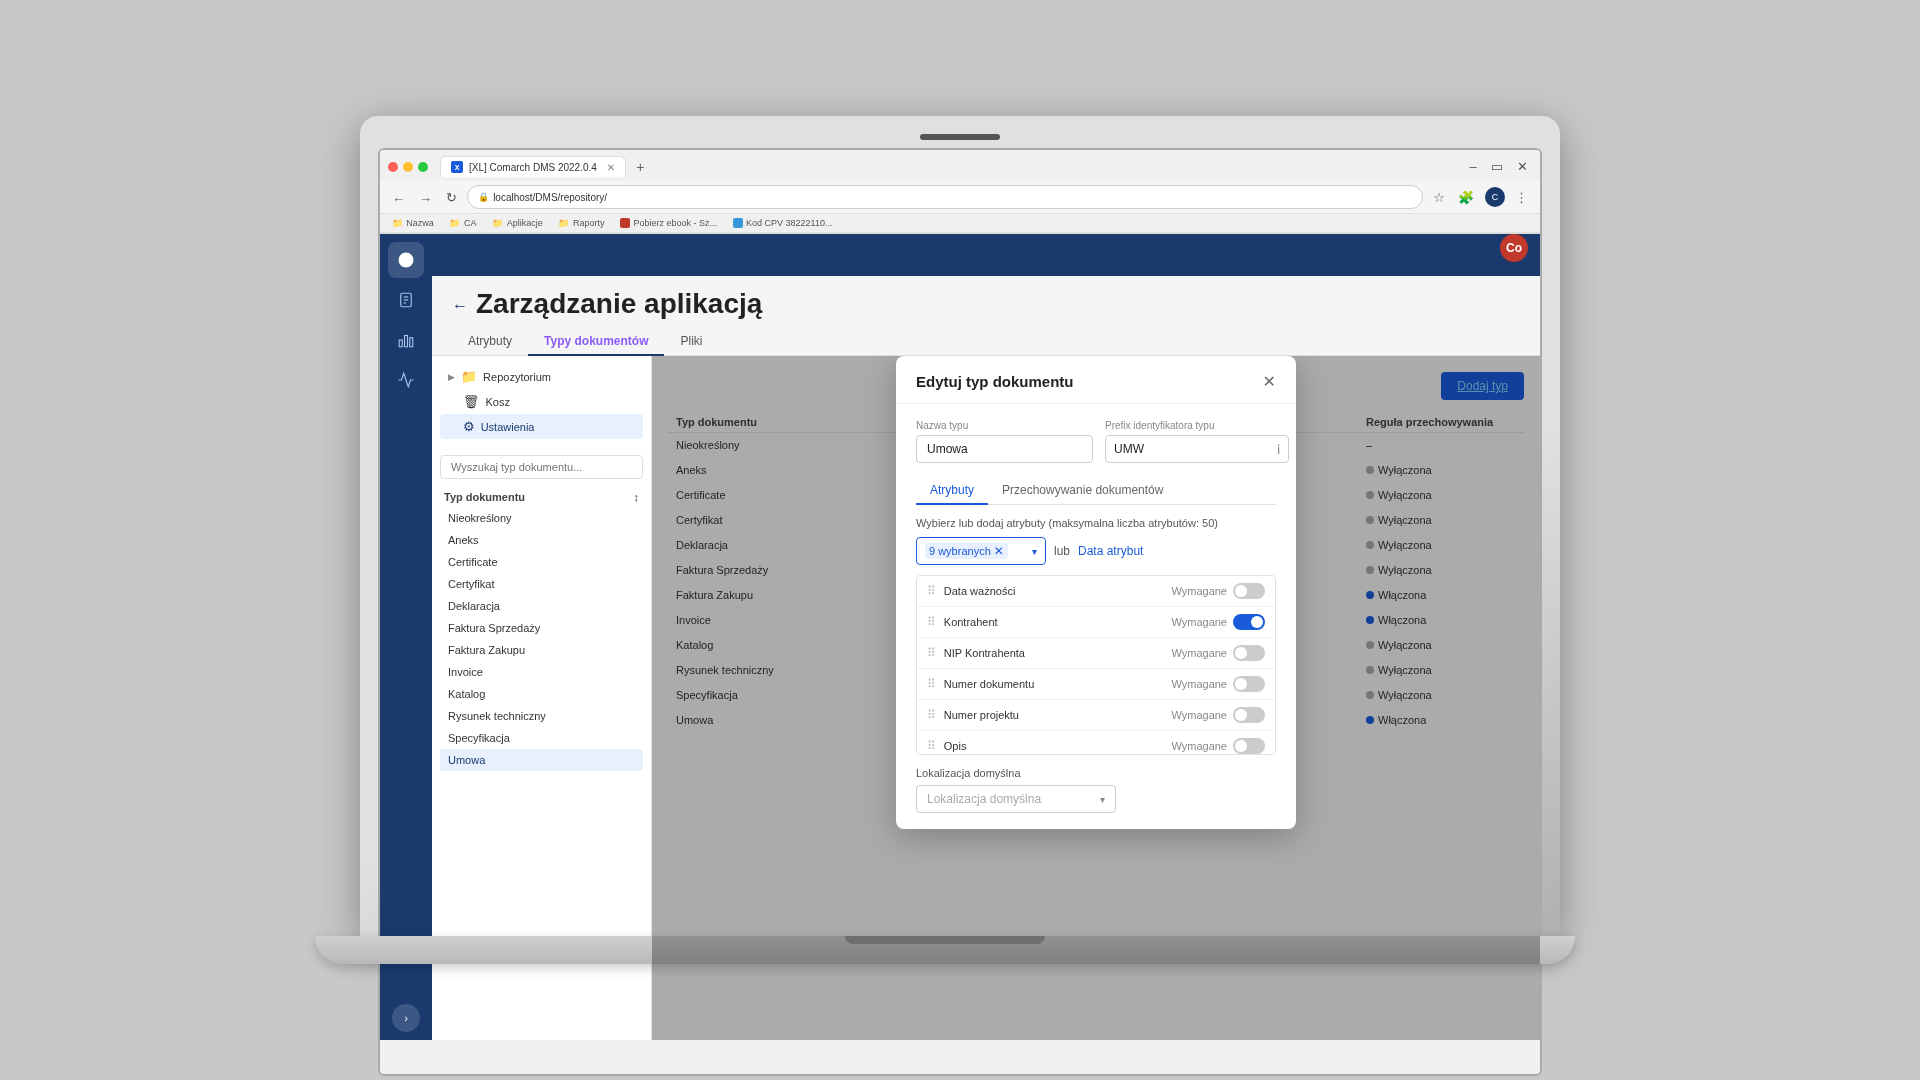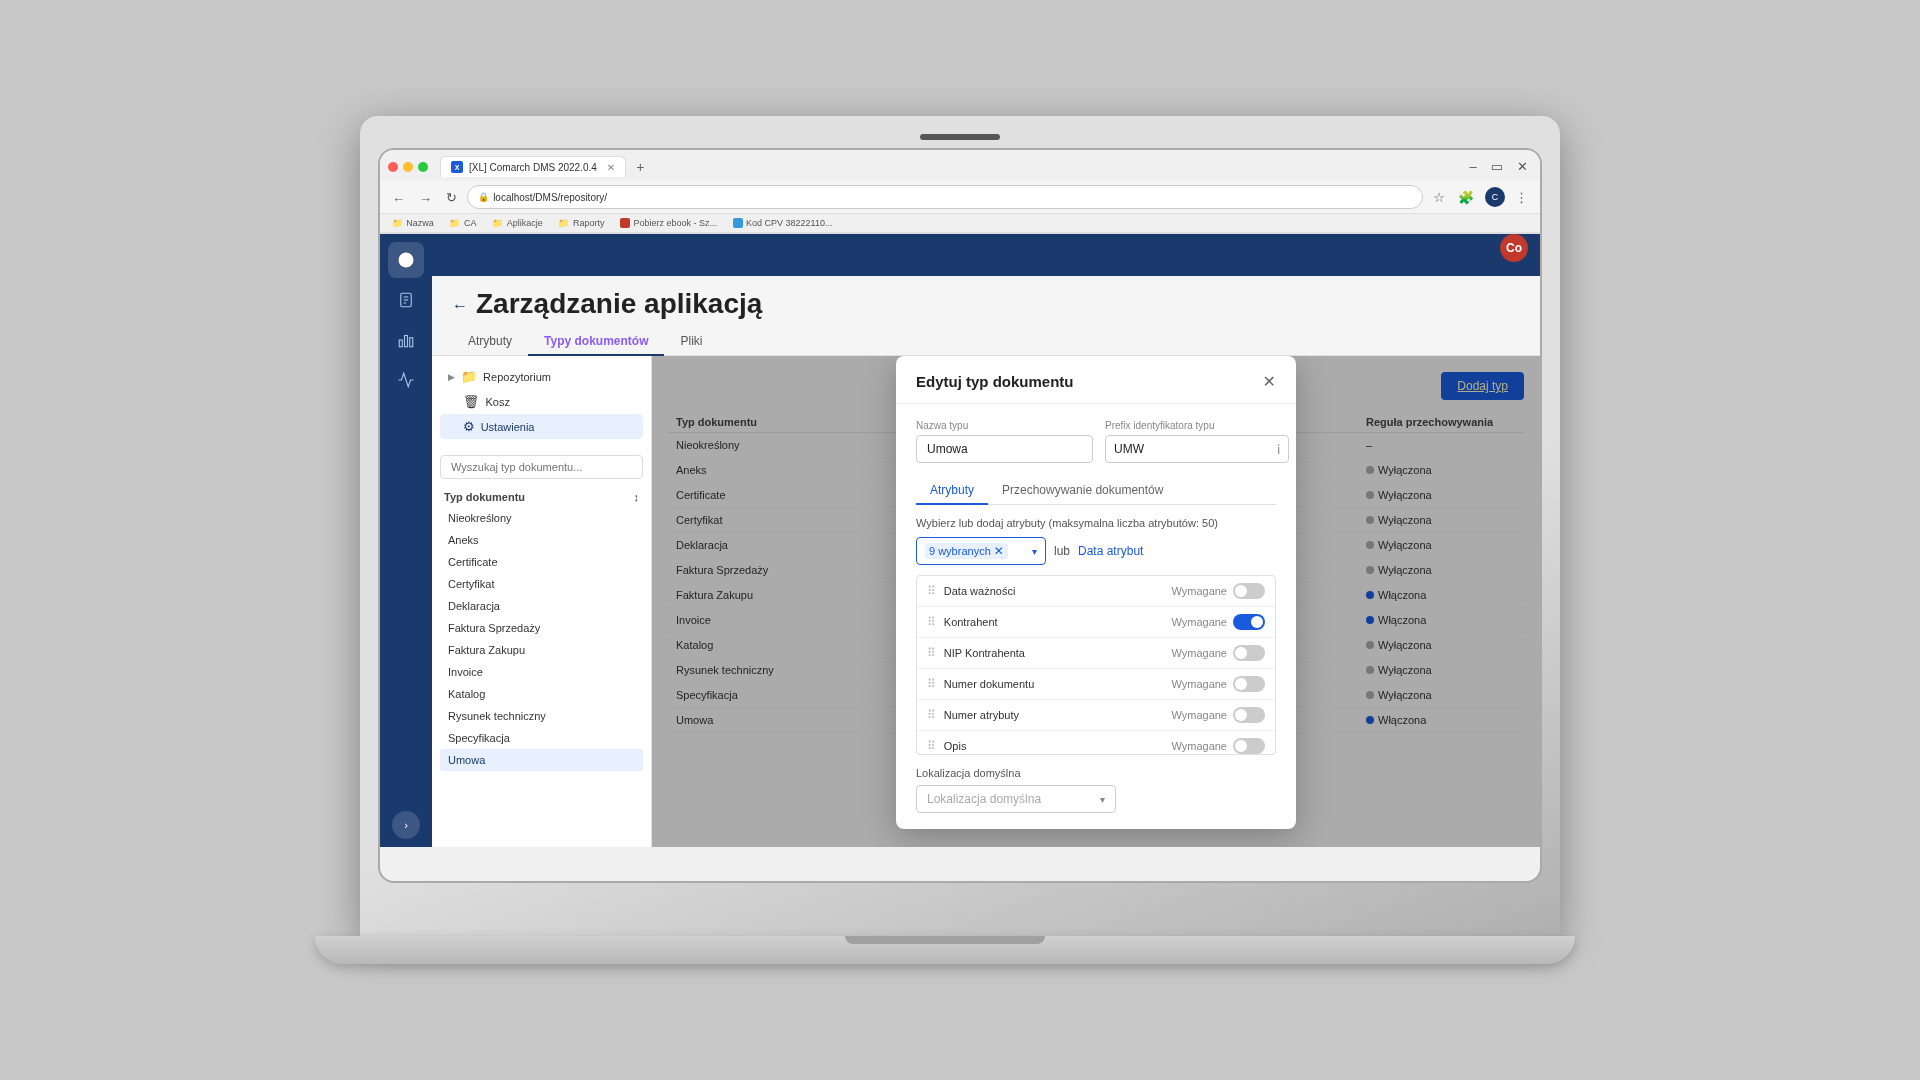--- a/index.html
+++ b/index.html
@@ -18,23 +18,23 @@
       width: 1200px;
       height: 820px;
       background: linear-gradient(160deg, #e0e0e0 60%, #b0b0b0 100%);
       border-radius: 18px 18px 0 0;
       padding: 18px 18px 0 18px;
       box-shadow: 0 10px 40px rgba(0,0,0,0.35);
       position: relative;
     }
     .laptop-screen {
       width: 100%;
-      height: 735px;
+      height: 928px;
       background: #f0f0f0;
-      border-radius: 16px;
+      border-radius: 6px;
       overflow: hidden;
       border: 2px solid #aaa;
       position: relative;
     }
     .laptop-base {
       width: 1260px;
       height: 28px;
       background: linear-gradient(180deg, #d0d0d0, #b8b8b8);
       border-radius: 0 0 30px 30px;
       margin-left: -30px;
@@ -357,21 +357,21 @@
       padding: 16px;
       position: relative;
     }
     .panel-header {
       display: flex;
       justify-content: flex-end;
       margin-bottom: 12px;
     }
     .add-btn {
       background: #1a5bdb;
-      color: #fef9c3;
+      color: #7dd3fc;
       border: none;
       border-radius: 4px;
       padding: 7px 16px;
       font-size: 12px;
       cursor: pointer;
       font-weight: 500;
       text-decoration: underline;
     }
 
     .right-table-header {
@@ -1023,21 +1023,21 @@
                         <div class="attr-toggle-group">
                           <span class="attr-label-text">Wymagane</span>
                           <div class="toggle off">
                             <span class="toggle-thumb"></span>
                           </div>
                         </div>
                       </div>
 
                       <div class="attr-row">
                         <span class="drag-handle">⠿</span>
-                        <span class="attr-name">Numer atrybuty</span>
+                        <span class="attr-name">Numer projektu</span>
                         <div class="attr-toggle-group">
                           <span class="attr-label-text">Wymagane</span>
                           <div class="toggle off">
                             <span class="toggle-thumb"></span>
                           </div>
                         </div>
                       </div>
 
                       <div class="attr-row">
                         <span class="drag-handle">⠿</span>

